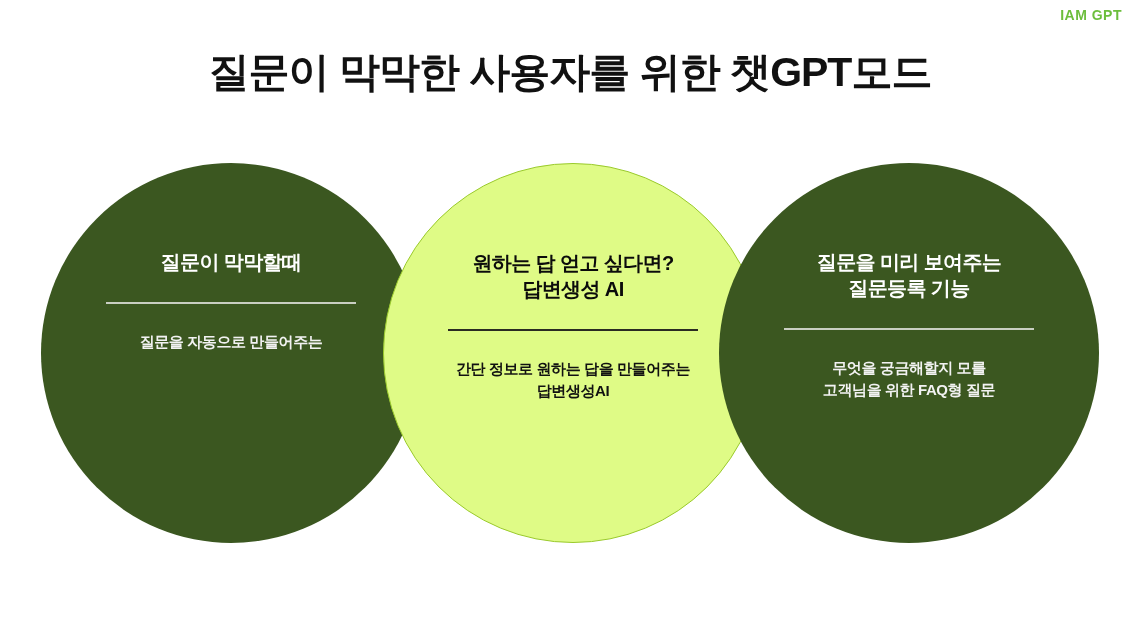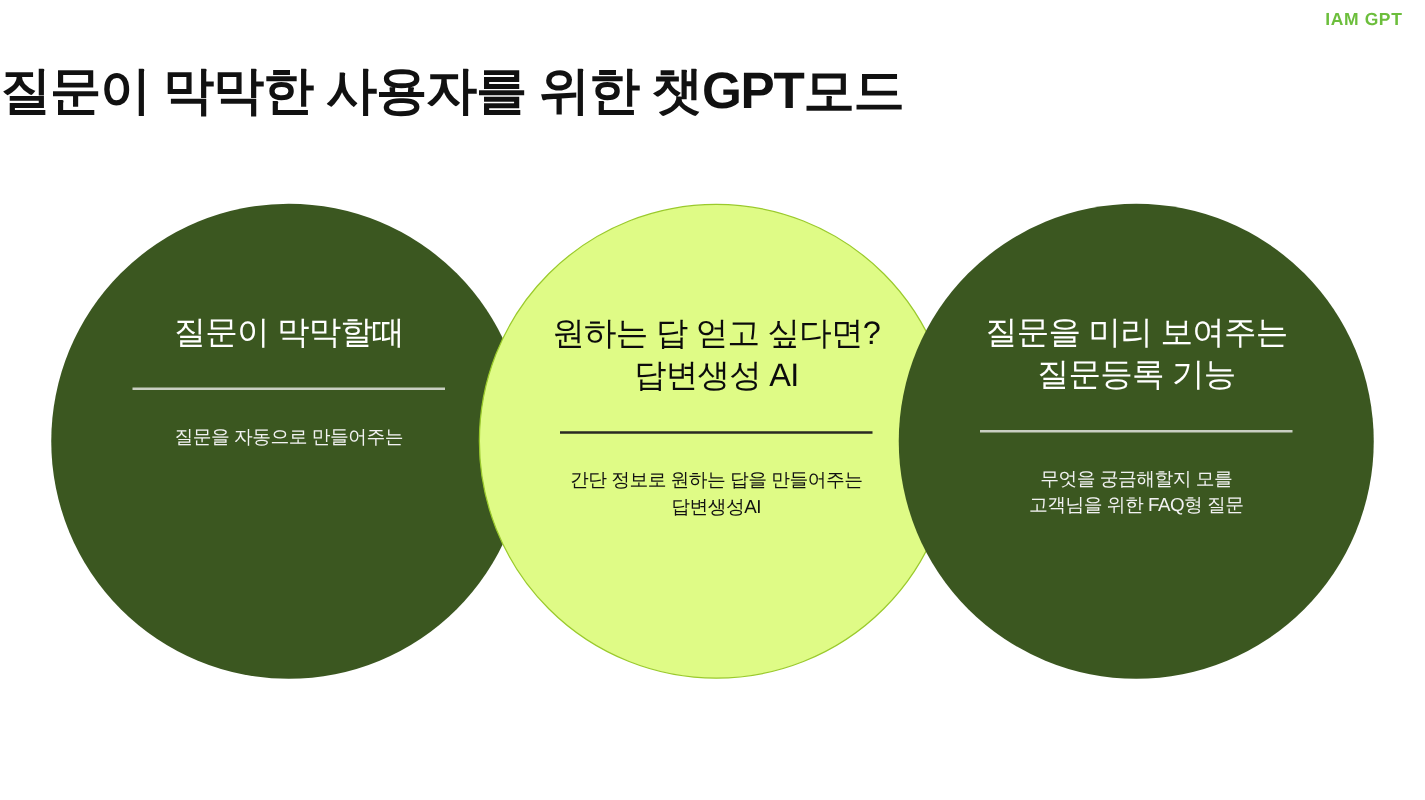--- a/index.html
+++ b/index.html
@@ -35,20 +35,21 @@
     line-height: 1;
     white-space: nowrap;
   }
 
   
   .headline {
     position: absolute;
     top: 48px;
     left: 0;
     width: 1140px;
+    text-align: center;
     font-size: 41px;
     font-weight: bold;
     color: #111111;
     letter-spacing: -1px;
     line-height: 1.2;
     white-space: nowrap;
   }
 
   
   .cluster {
@@ -78,38 +79,38 @@
 
   .circle-inner {
     width: 300px;
     padding-top: 86px;
     display: flex;
     flex-direction: column;
     align-items: center;
   }
 
   .c-title {
-    font-size: 26px;
-    font-weight: normal;
+    font-size: 20px;
+    font-weight: bold;
     line-height: 1.30;
     letter-spacing: -0.6px;
     white-space: nowrap;
   }
 
   .c-divider {
     width: 250px;
     height: 2px;
     margin: 27px 0 0 0;
     border: 0;
   }
 
   .c-body {
     margin-top: 27px;
     font-size: 15px;
-    font-weight: normal;
+    font-weight: bold;
     line-height: 1.45;
     letter-spacing: -0.4px;
     white-space: nowrap;
   }
 
   
   .dark .c-title { color: #FFFFFF; }
   .dark .c-body  { color: #F2F2F2; }
   .dark .c-divider { background: #C9CFC2; }
 

